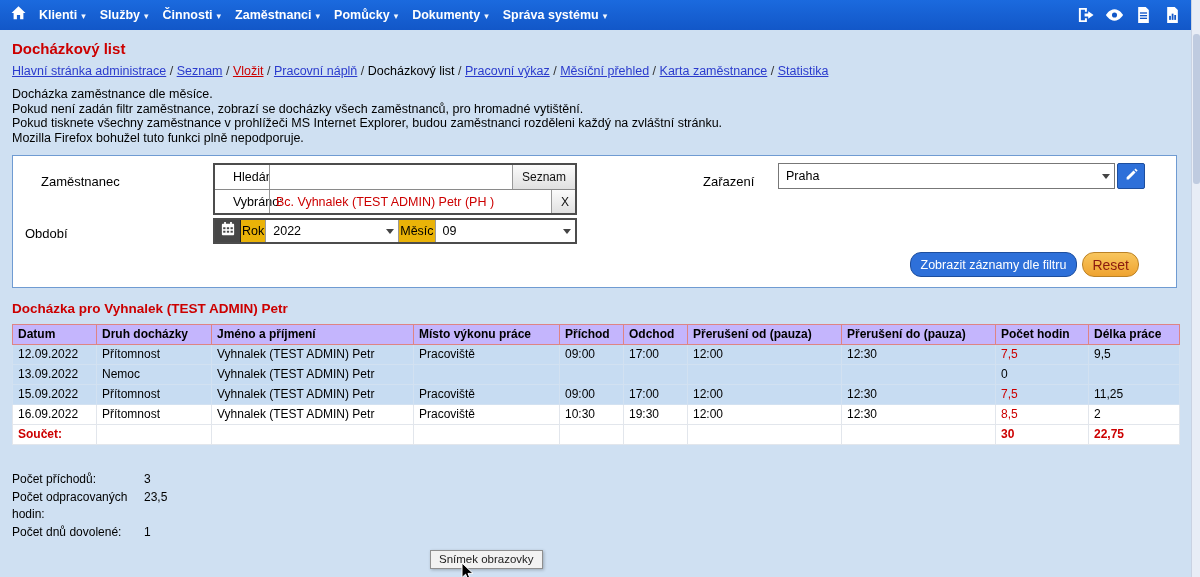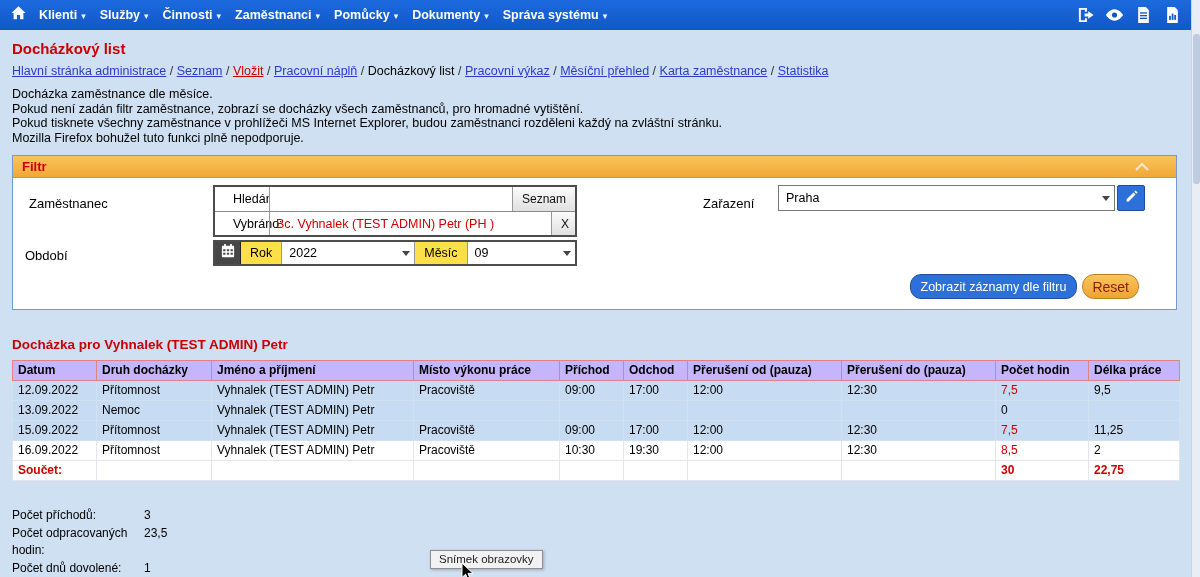--- a/index.html
+++ b/index.html
@@ -52,30 +52,30 @@
 
   .sel{position:absolute;height:26px;background:#fff;border:1px solid #777;display:flex;align-items:center;cursor:pointer}
   .sel .val{flex:1;padding:0 7px;font-size:12.5px;white-space:nowrap;overflow:hidden}
   .sarr{width:17px;height:100%;display:flex;align-items:center;justify-content:center}
   .sarr::after{content:"";border:4px solid transparent;border-top:5px solid #444;margin-top:4px}
 
   .editbtn{position:absolute;width:28px;height:26px;background:#2e70d9;border:1px solid #1d4e9e;display:flex;align-items:center;justify-content:center;cursor:pointer;border-radius:2px}
 
   .pgroup{display:flex;align-items:stretch;height:26px}
   .calbtn{width:26px;background:#474747;display:flex;align-items:center;justify-content:center;border-right:1px solid #222;cursor:pointer}
-  .plabel{padding:0 9px;display:flex;align-items:center;font-size:12.5px;border-right:1px solid #999;background:#fde047}
+  .plabel{padding:0 1px;display:flex;align-items:center;font-size:12.5px;border-right:1px solid #999;background:#eab308}
   .psel{display:flex;align-items:center;cursor:pointer;background:#fff}
   .psel .val{flex:1;padding:0 7px;font-size:12.5px}
   .psel.mid{border-right:1px solid #999}
 
   .fbuttons{position:absolute;right:37px;top:96px;display:flex;gap:5px}
   .btn-blue{background:#2e70d9;color:#fff;border:1px solid #1d4e9e;height:25px;font-size:12.5px;padding:0 10px;border-radius:11px;font-family:inherit;cursor:pointer}
   .btn-orange{background:linear-gradient(#f8c65e,#efa330);color:#8b1a0f;border:1px solid #bb8226;height:25px;font-size:14px;padding:0 9px;border-radius:12px;font-family:inherit;cursor:pointer}
 
-  .sec-heading{color:#c00;font-weight:bold;font-size:13.5px;margin:27px 0 8px}
+  .sec-heading{color:#c00;font-weight:bold;font-size:13.5px;margin:13px 0 8px}
 
   table.att{border-collapse:collapse;width:1167px;font-size:12px;background:#fff;table-layout:fixed}
   .att th{background:#c4b5fd;border:1px solid #de8484;text-align:left;font-weight:bold;padding:3px 5px;line-height:13px;white-space:nowrap;overflow:hidden}
   .att td{border:1px solid #e2e6ec;padding:3px 5px;line-height:13px;height:20px;white-space:nowrap;overflow:hidden}
   tr.shaded td{background:#c7dcf2;border-color:#d2e1f1}
   td.red{color:#c00}
   tr.sumrow td{color:#c00;font-weight:bold;background:#fff}
 
   .summary{margin-top:26px;font-size:12px;color:#000}
   .sumline{display:flex;line-height:17.5px}
@@ -167,31 +167,23 @@
   <div class="crumbs" id="breadcrumbs"><a class="crumb link">Hlavní stránka administrace</a><span class="sep"> / </span><a class="crumb link">Seznam</a><span class="sep"> / </span><a class="crumb link-red">Vložit</a><span class="sep"> / </span><a class="crumb link">Pracovní náplň</a><span class="sep"> / </span><a class="crumb current">Docházkový list</a><span class="sep"> / </span><a class="crumb link">Pracovní výkaz</a><span class="sep"> / </span><a class="crumb link">Měsíční přehled</a><span class="sep"> / </span><a class="crumb link">Karta zaměstnance</a><span class="sep"> / </span><a class="crumb link">Statistika</a></div>
 
   <div class="desc" id="description">
       <div>Docházka zaměstnance dle měsíce.</div>
       <div>Pokud není zadán filtr zaměstnance, zobrazí se docházky všech zaměstnanců, pro hromadné vytištění.</div>
       <div>Pokud tisknete všechny zaměstnance v prohlížeči MS Internet Explorer, budou zaměstnanci rozděleni každý na zvláštní stránku.</div>
       <div>Mozilla Firefox bohužel tuto funkci plně nepodporuje.</div>
     </div>
 
   <div class="filter">
-    <div class="fhead">
-      <span class="ftitle">Filtr</span>
-      <span class="chev">
-        <svg width="14" height="9" viewBox="0 0 14 9">
-            <path d="M1 8 L7 2 13 8" stroke="#f7e7c8" stroke-width="2.2" fill="none"></path>
-          </svg>
-      </span>
-    </div>
     <div class="fbody">
 
-      <span class="flabel" style="left:16px;top:18px">Zaměstnanec</span>
+      <span class="flabel" style="left:28px;top:18px">Zaměstnanec</span>
 
       <div class="group" style="left:200px;top:7px;width:364px">
         <div class="grow">
           <span class="glabel">Hledání:</span>
           <input class="searchbox" value="" style="">
           <button class="btn-gray">Seznam</button>
         </div>
         <div class="grow">
           <span class="glabel">Vybráno:</span>
           <span class="selected-value">Bc. Vyhnalek (TEST ADMIN) Petr  (PH )</span>

